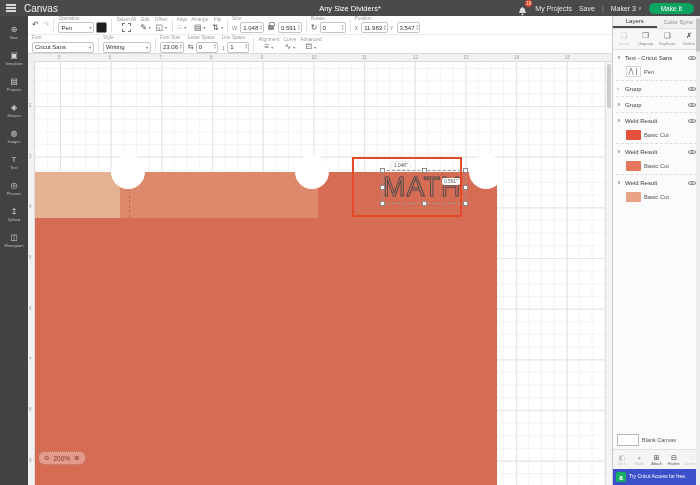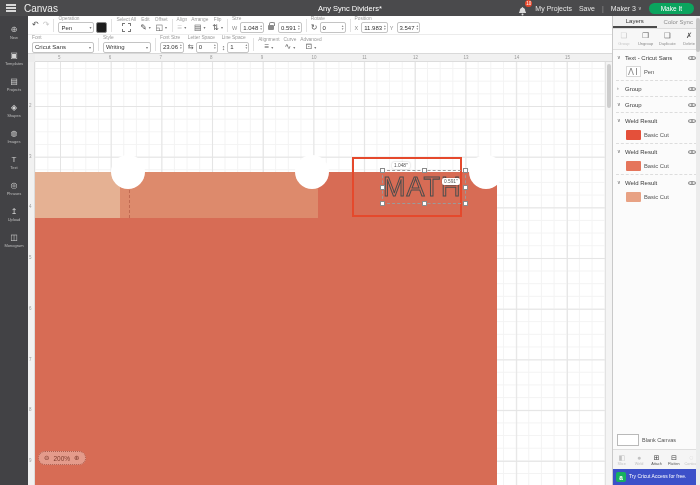--- a/index.html
+++ b/index.html
@@ -124,21 +124,21 @@
 </head>
 <body>
 
 <div class="topbar">
   <div class="hamburger">
       <i></i>
       <i></i>
       <i></i>
     </div>
   <span class="tb-left">Canvas</span>
-  <span class="tb-title">Any Sync Dividers*</span>
+  <span class="tb-title">Any Size Dividers*</span>
   <div class="tb-right">
     <span class="bell-wrap">
       <svg width="11" height="11" viewBox="0 0 11 11">
           <path d="M5.5 1c.4 0 .7.3.7.7 1.5.4 2 1.6 2 3.1l.9 2.2H1.9l.9-2.2c0-1.5.5-2.7 2-3.1 0-.4.3-.7.7-.7z" fill="#dcdcdc"></path>
           <circle cx="5.5" cy="8.6" r="1" fill="#dcdcdc"></circle>
         </svg>
       <span class="badge">10</span>
     </span>
     <span class="tb-link">My Projects</span>
     <span class="tb-link">Save</span>

